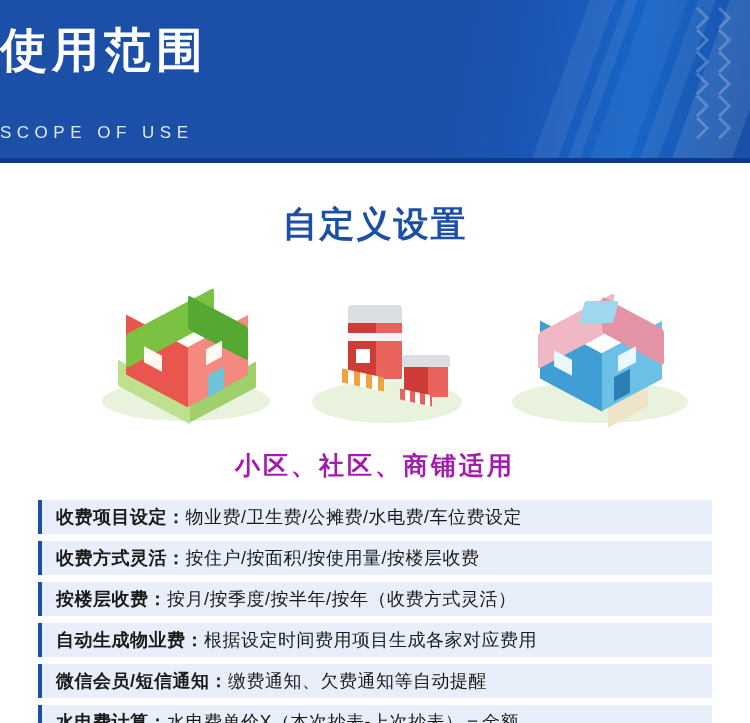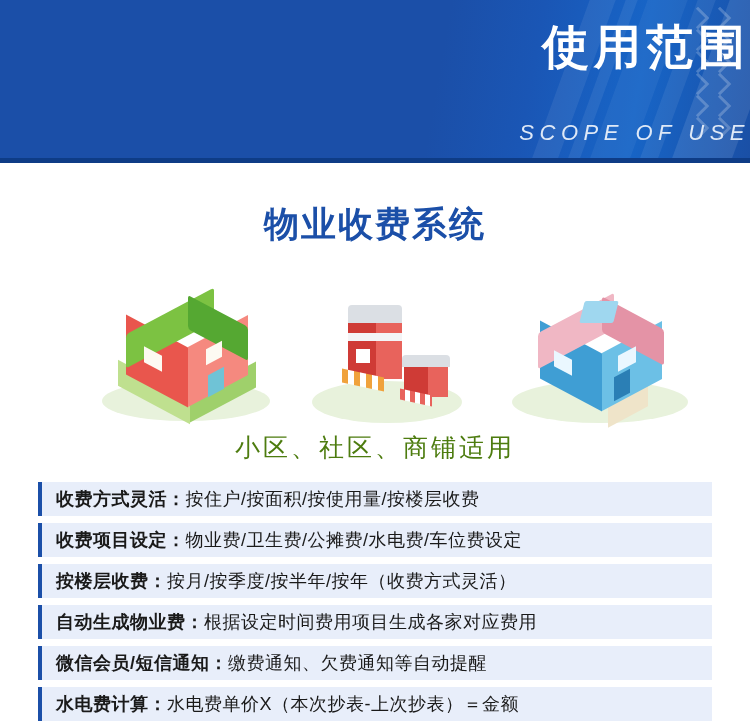--- a/index.html
+++ b/index.html
@@ -43,39 +43,38 @@
     border-right: 3px solid rgba(255,255,255,0.22);
     transform: rotate(45deg);
   }
   .banner-inner {
     position: relative;
     z-index: 3;
     width: 100%;
     height: 100%;
     display: flex;
     flex-direction: column;
-    align-items: flex-end;
+    align-items: flex-start;
     justify-content: center;
     gap: 35px;
   }
   .banner-title {
     color: #ffffff;
     font-size: 47px;
     font-weight: bold;
     letter-spacing: 5px;
     line-height: 1.12;
     margin-top: 4px;
   }
   .banner-sub {
     color: #dfe9f7;
-    font-size: 22px;
+    font-size: 17px;
     letter-spacing: 5.5px;
     margin-top: 12px;
     font-weight: normal;
-    font-style: italic;
   }
   .banner-rule {
     position: absolute;
     left: 0;
     bottom: 0;
     width: 750px;
     height: 5px;
     background: #0e3c86;
     z-index: 4;
   }
@@ -233,25 +232,25 @@
     background: #2b7fb5; transform: skewY(-28deg);
   }
   .h3 .path {
     position: absolute; left: 98px; bottom: 6px; width: 40px; height: 26px;
     background: #efe4c9; transform: skewY(-28deg);
   }
 
   
   .sub-headline {
     text-align: center;
-    color: #4d7c0f;
+    color: #a21caf;
     font-size: 25px;
-    font-weight: normal;
+    font-weight: bold;
     letter-spacing: 3px;
-    margin-top: 6px;
+    margin-top: 24px;
   }
 
   
   .rows {
     margin: 18px auto 0 auto;
     width: 674px;
     display: flex;
     flex-direction: column;
     gap: 7px;
   }
@@ -306,21 +305,21 @@
 
     <div class="banner-inner">
       <div class="banner-title">使用范围</div>
       <div class="banner-sub">SCOPE OF USE</div>
     </div>
     <div class="banner-rule"></div>
   </div>
 
   <div class="content">
 
-    <div class="section-title">物业收费系统</div>
+    <div class="section-title">自定义设置</div>
 
     <div class="illus">
 
       <div class="house h1">
         <div class="ground g"></div>
         <div class="baseL"></div>
         <div class="baseR"></div>
         <div class="bodyL"></div>
         <div class="bodyR"></div>
         <div class="roofA"></div>
@@ -357,26 +356,26 @@
         <div class="door3"></div>
       </div>
 
     </div>
 
     <div class="sub-headline">小区、社区、商铺适用</div>
 
     <div class="rows">
       <div class="row">
         <div class="row-text">
+          <span class="row-label">收费项目设定：</span><span>物业费/卫生费/公摊费/水电费/车位费设定</span>
+        </div>
+      </div>
+      <div class="row">
+        <div class="row-text">
           <span class="row-label">收费方式灵活：</span><span>按住户/按面积/按使用量/按楼层收费</span>
-        </div>
-      </div>
-      <div class="row">
-        <div class="row-text">
-          <span class="row-label">收费项目设定：</span><span>物业费/卫生费/公摊费/水电费/车位费设定</span>
         </div>
       </div>
       <div class="row">
         <div class="row-text">
           <span class="row-label">按楼层收费：</span><span>按月/按季度/按半年/按年（收费方式灵活）</span>
         </div>
       </div>
       <div class="row">
         <div class="row-text">
           <span class="row-label">自动生成物业费：</span><span>根据设定时间费用项目生成各家对应费用</span>

